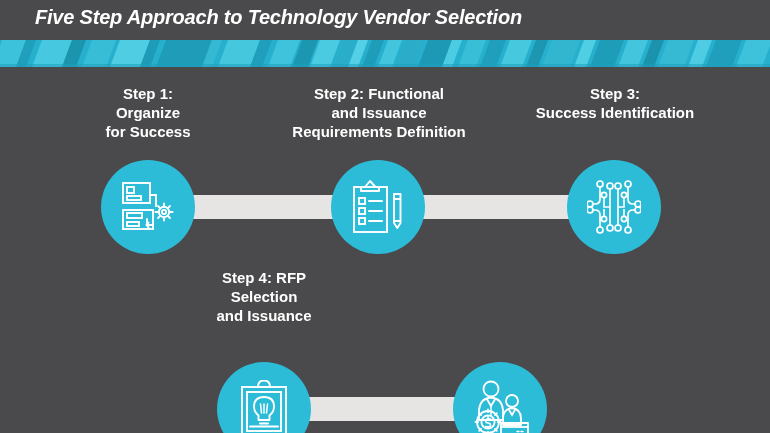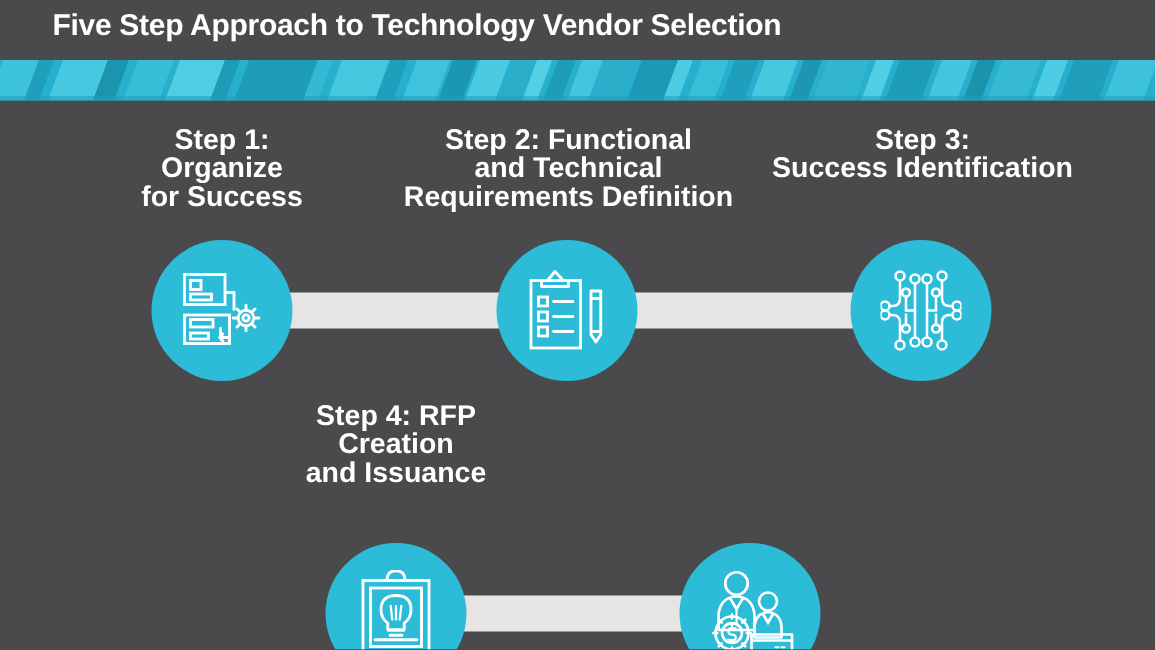--- a/index.html
+++ b/index.html
@@ -18,20 +18,21 @@
     overflow: hidden;
   }
 
   
   #header-bar {
     position: absolute;
     left: 0; top: 0;
     width: 770px;
     height: 40px;
     background: #4a4a4c;
+    font-style: italic;
   }
   #title {
     position: absolute;
     left: 35px;
     top: 6px;
     font-size: 20px;
     font-weight: bold;
     color: #ffffff;
     letter-spacing: -0.2px;
     white-space: nowrap;
@@ -74,21 +75,21 @@
   #circle-1 { left: 101px; top: 160px; }
   #circle-2 { left: 331px; top: 160px; }
   #circle-3 { left: 567px; top: 160px; }
   #circle-4 { left: 217px; top: 362px; }
   #circle-5 { left: 453px; top: 362px; }
 
   
   .step-label {
     position: absolute;
     color: #ffffff;
-    font-size: 19px;
+    font-size: 15px;
     font-weight: bold;
     line-height: 19px;
     text-align: center;
     white-space: pre-line;
   }
   #label-1 { left:  48px; top:  84px; width: 200px; }
   #label-2 { left: 268px; top:  84px; width: 222px; }
   #label-3 { left: 500px; top:  84px; width: 230px; }
   #label-4 { left: 165px; top: 268px; width: 198px; }
   #label-5 { left: 390px; top: 268px; width: 208px; }
@@ -164,21 +165,21 @@
       <path d="M33 44 L27 44 L27 38" stroke-linecap="round"></path>
       <path d="M29 41 L26.5 44 L29 47"></path>
       <circle cx="44" cy="31" r="5.2"></circle>
       <circle cx="44" cy="31" r="2.1"></circle>
       <path d="M44 22.4 L44 25.6 M44 36.4 L44 39.6 M35.4 31 L38.6 31 M49.4 31 L52.6 31
                M38 25 L40.2 27.2 M47.8 34.8 L50 37 M50 25 L47.8 27.2 M40.2 34.8 L38 37" stroke-linecap="round"></path>
     </svg>
   </div>
 
   <div class="step-label" id="label-2">Step 2: Functional
-and Technical
+and Issuance
 Requirements Definition</div>
   <div class="step-circle" id="circle-2">
     <svg width="52" height="54" viewBox="0 0 52 54" fill="none" stroke="#ffffff" stroke-width="1.9">
       <rect x="2" y="7" width="33" height="45"></rect>
       <path d="M13 7 L18 1 L23.5 7 L27 7 L27 11 L9 11 L9 7 Z" stroke-linejoin="round"></path>
       <rect x="7" y="18" width="6" height="6"></rect>
       <rect x="7" y="28" width="6" height="6"></rect>
       <rect x="7" y="38" width="6" height="6"></rect>
       <path d="M17 21 L30 21 M17 31 L30 31 M17 41 L30 41" stroke-linecap="round"></path>
       <path d="M42 14 L48.5 14 L48.5 43 L45.3 48 L42 43 Z" stroke-linejoin="round"></path>
@@ -217,21 +218,21 @@
       <path d="M37 19 L37 28 L31 28"></path>
       <circle cx="37" cy="16" r="2.6"></circle>
       <path d="M17 37 L17 30"></path>
       <circle cx="17" cy="40" r="2.6"></circle>
       <path d="M37 37 L37 30"></path>
       <circle cx="37" cy="40" r="2.6"></circle>
     </svg>
   </div>
 
   <div class="step-label" id="label-4">Step 4:  RFP
-Creation
+Selection
 and Issuance</div>
   <div class="step-circle" id="circle-4">
     <svg width="48" height="58" viewBox="0 0 48 58" fill="none" stroke="#ffffff" stroke-width="1.9">
       <rect x="2" y="7" width="44" height="49"></rect>
       <rect x="7" y="12" width="34" height="39"></rect>
       <path d="M18 7 Q18 0.5 24 0.5 Q30 0.5 30 7 Z" stroke-linejoin="round"></path>
       <path d="M24 17 Q14 17 14 26.5 Q14 32 18.5 35.5 L18.5 40 L29.5 40 L29.5 35.5
                Q34 32 34 26.5 Q34 17 24 17 Z" stroke-linejoin="round"></path>
       <path d="M19 40 L29 40 M20 43.5 L28 43.5" stroke-linecap="round"></path>
       <path d="M20.5 24 L21.5 33 M24 24 L24 33 M27.5 24 L26.5 33" stroke-width="1.5" stroke-linecap="round"></path>

